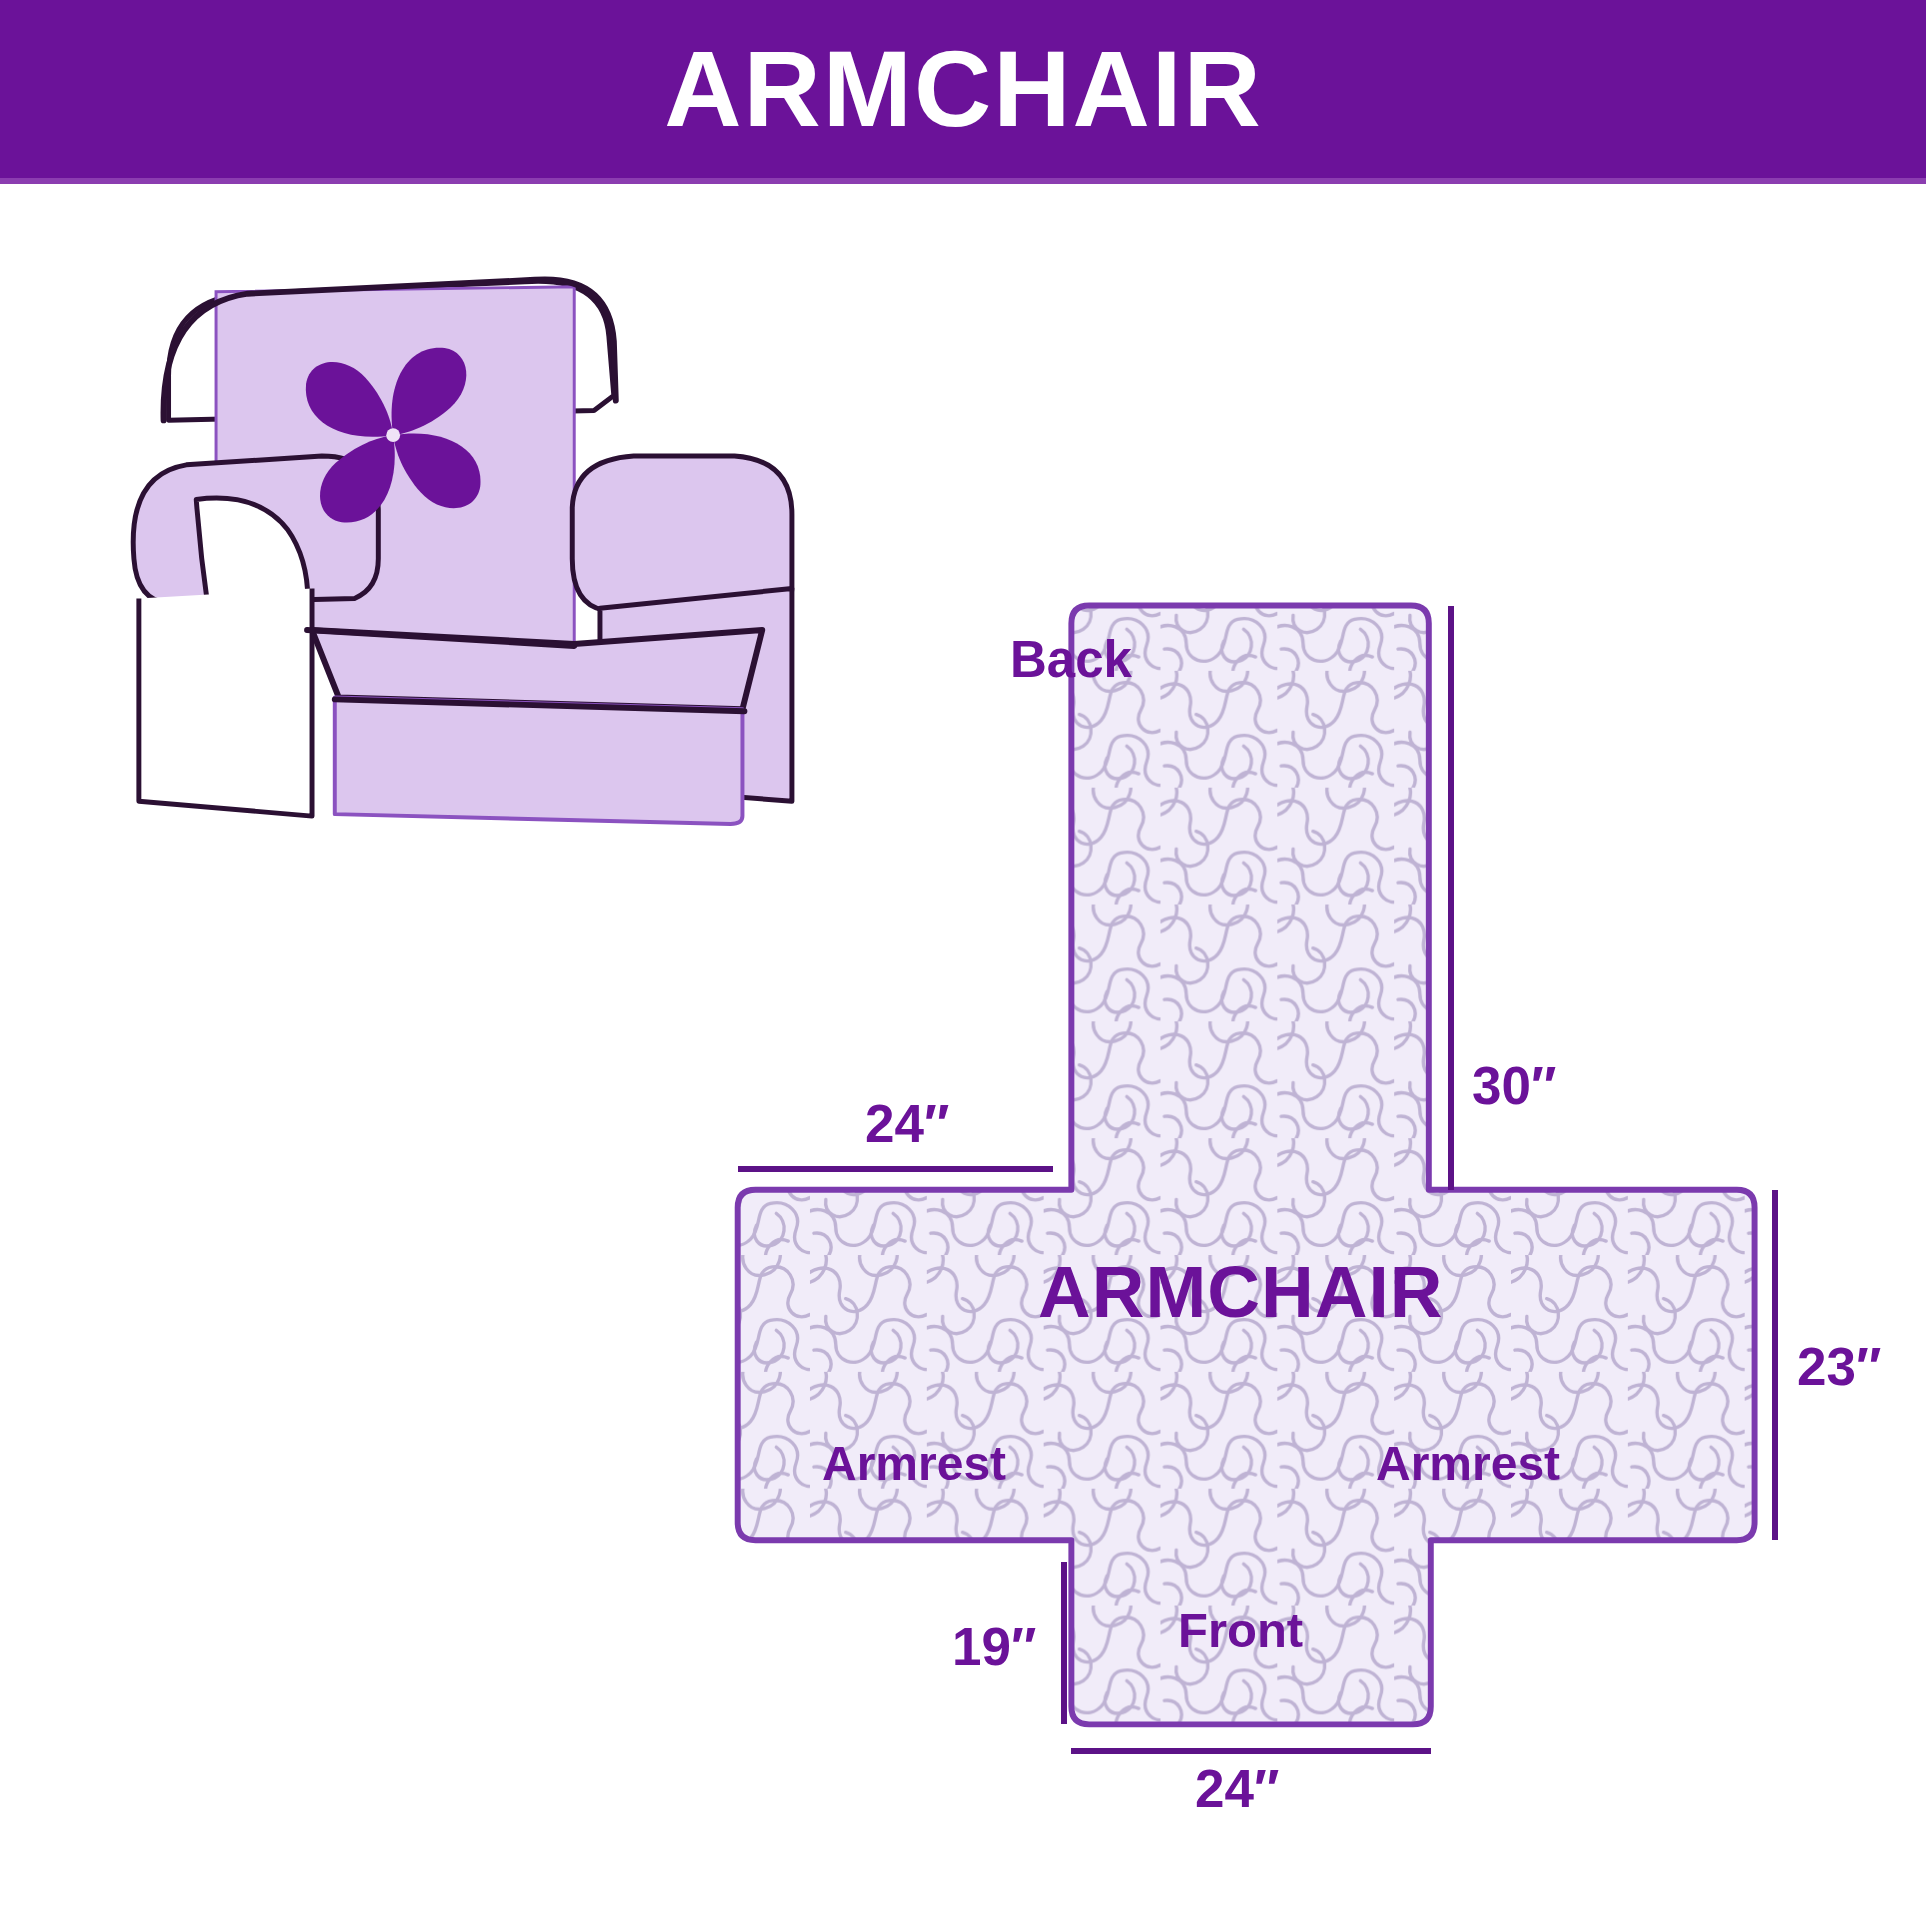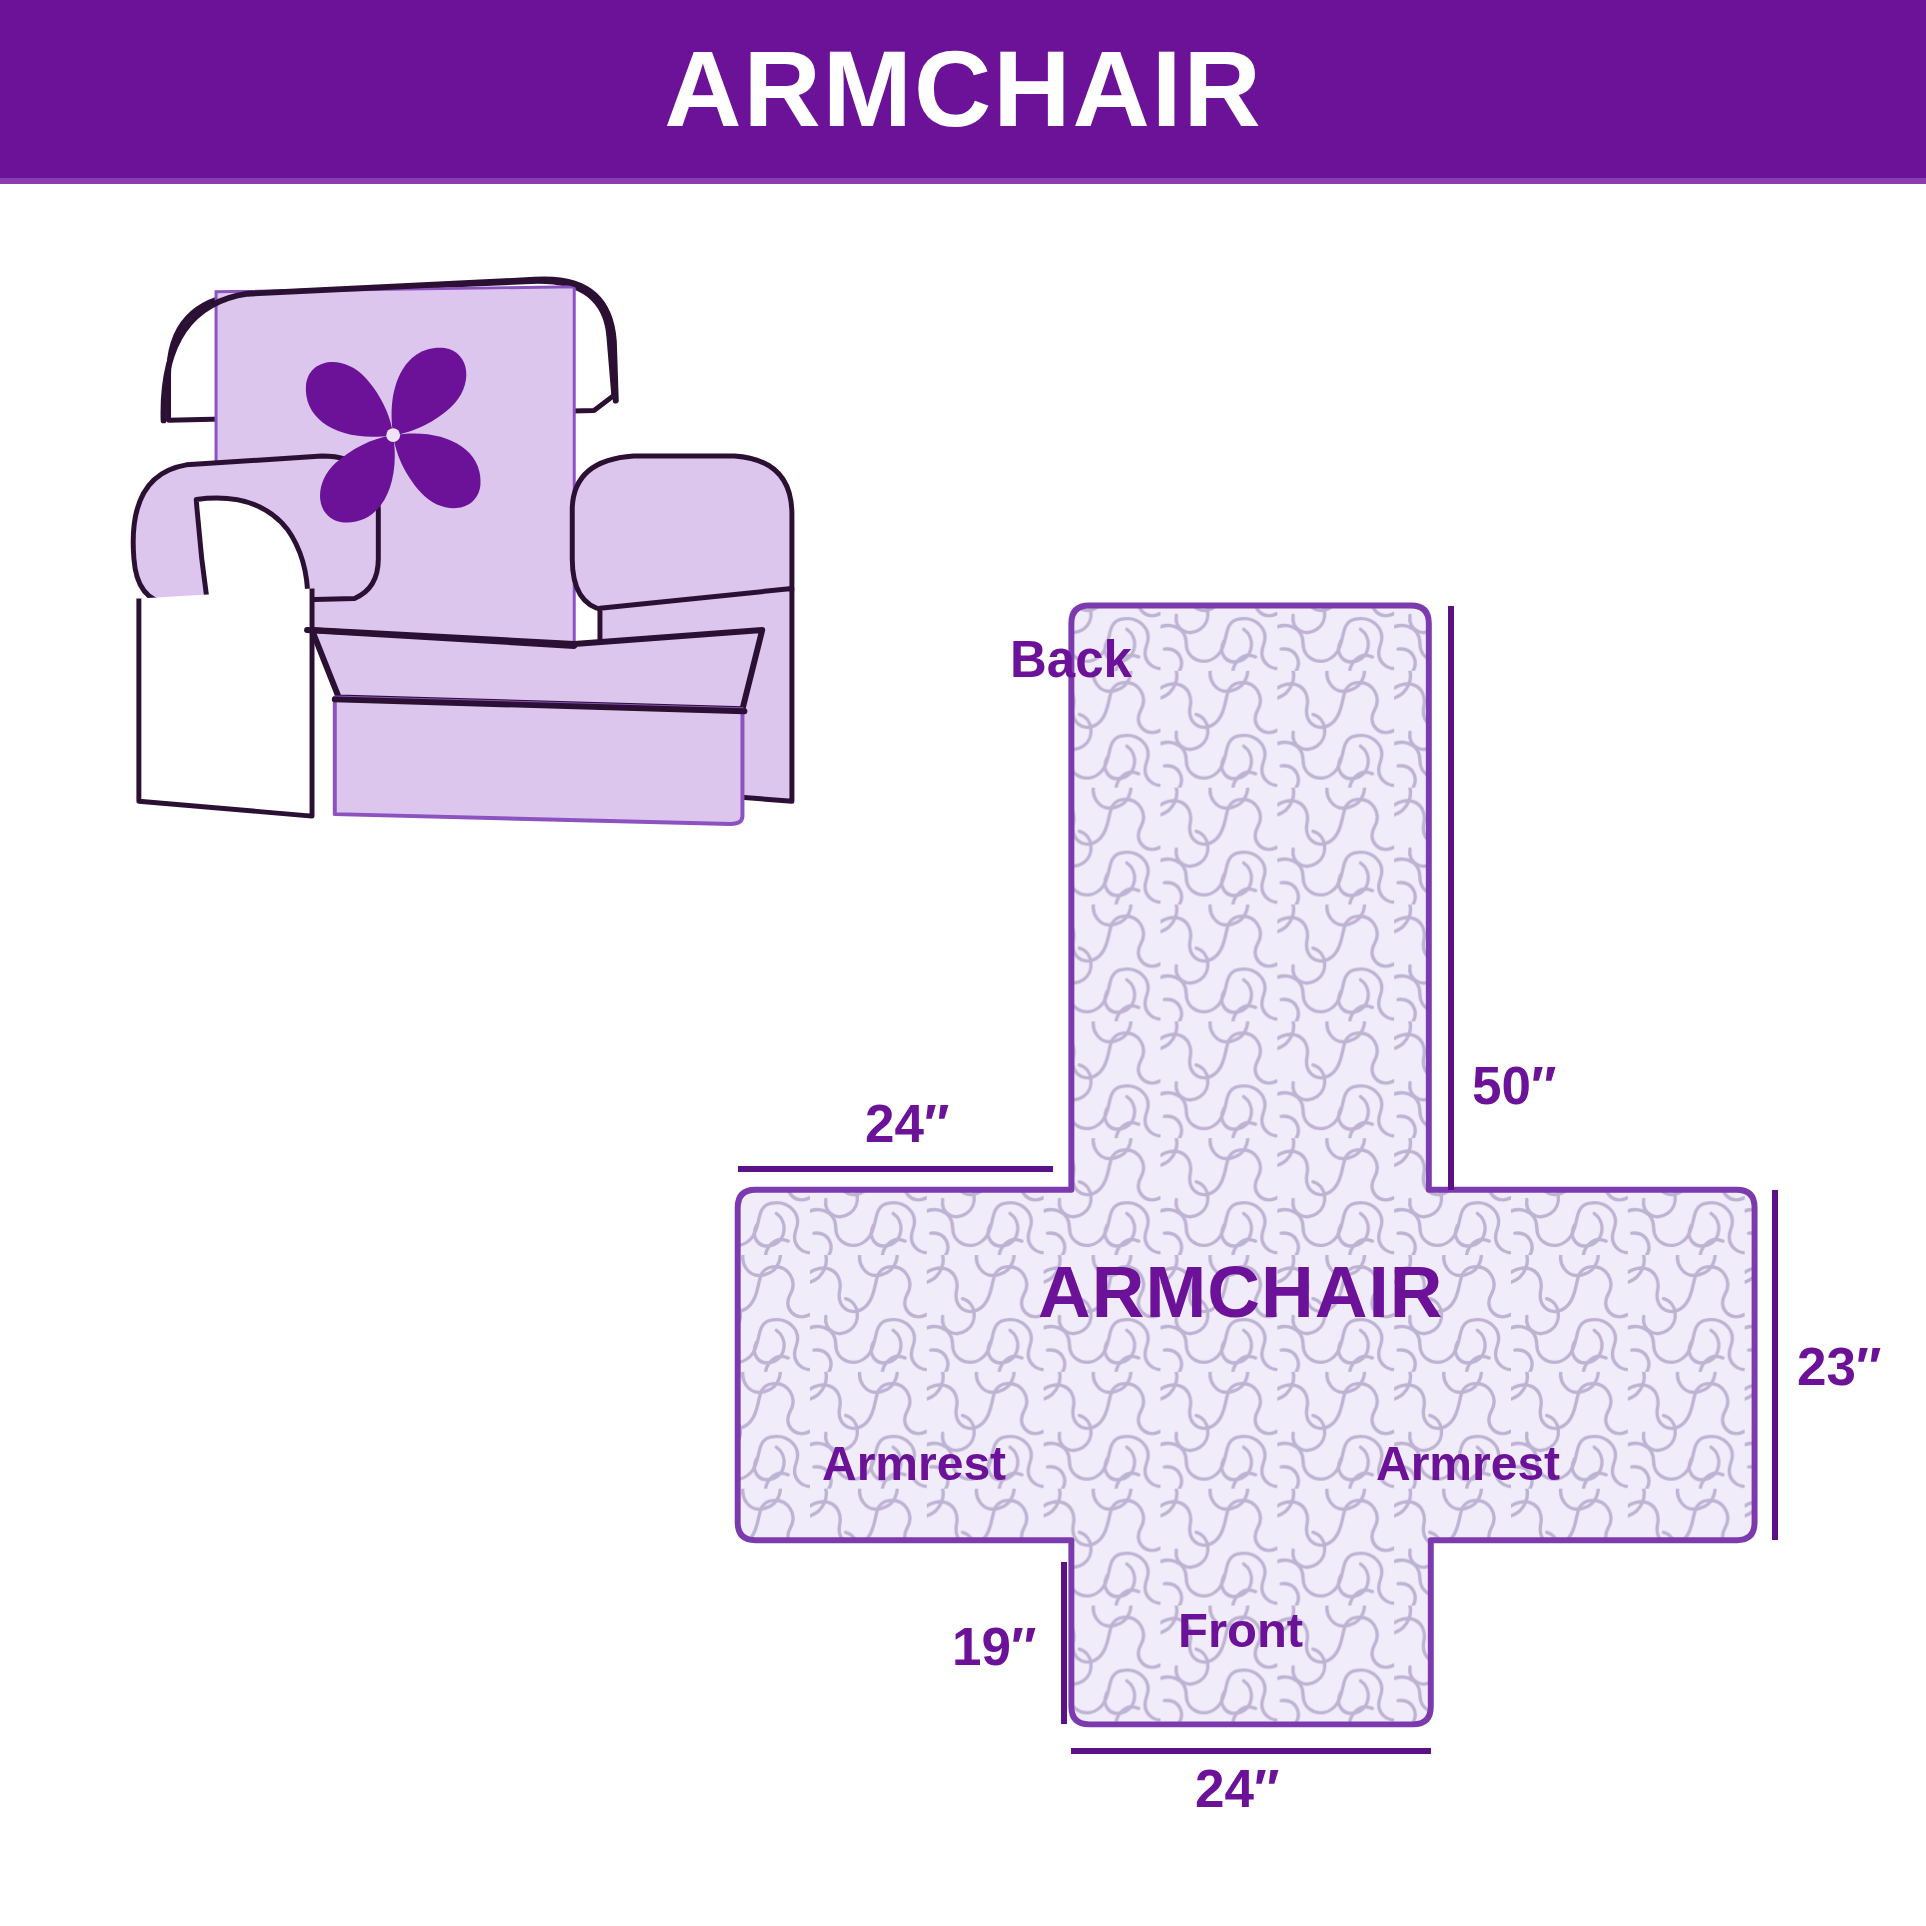--- a/index.html
+++ b/index.html
@@ -179,20 +179,20 @@
   <div class="lbl lbl-armrest-left">Armrest</div>
   <div class="lbl lbl-armrest-right">Armrest</div>
   <div class="lbl lbl-front">Front</div>
 
   <div class="dimline dimline-v dl-40"></div>
   <div class="dimline dimline-h dl-24top"></div>
   <div class="dimline dimline-v dl-23"></div>
   <div class="dimline dimline-v dl-13"></div>
   <div class="dimline dimline-h dl-24bottom"></div>
 
-  <div class="dim dim-40">50″</div>
+  <div class="dim dim-40">30″</div>
   <div class="dim dim-24top">24″</div>
   <div class="dim dim-23">23″</div>
   <div class="dim dim-13">19″</div>
   <div class="dim dim-24bottom">24″</div>
 
 </div>
 
 
 </body></html>

